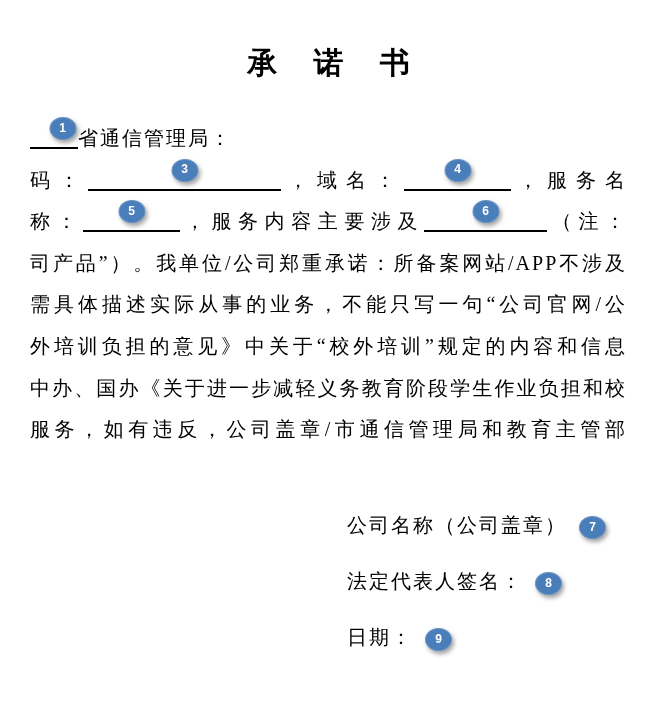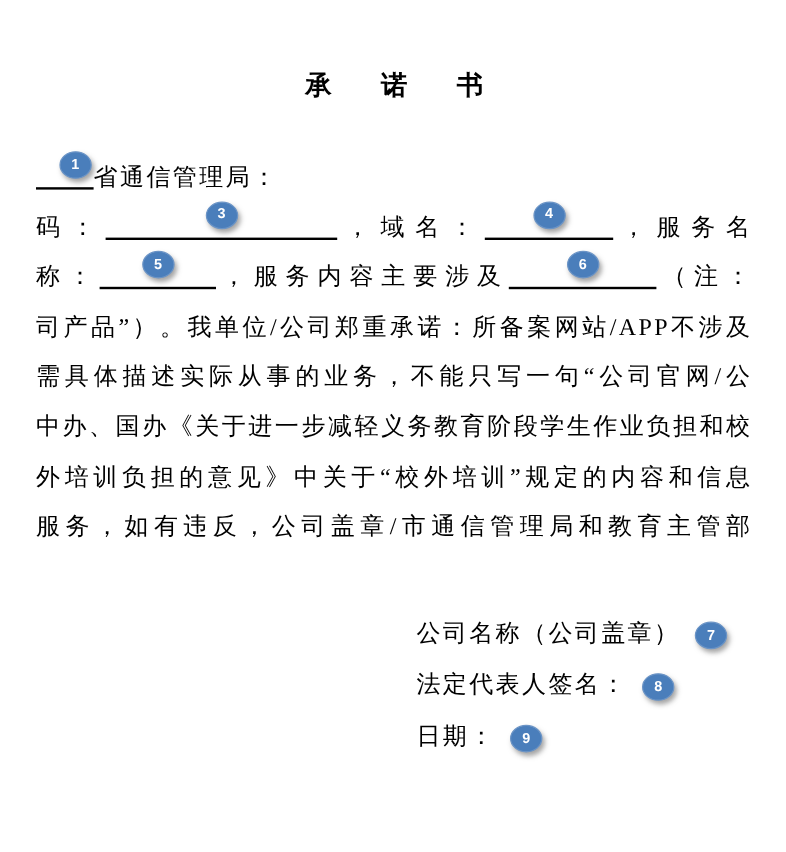--- a/index.html
+++ b/index.html
@@ -2,22 +2,22 @@
 <html><head>
 <meta charset="utf-8">
 <style>
   html,body{margin:0;padding:0;}
   body{
     width:655px;height:710px;background:#ffffff;overflow:hidden;
     font-family:"Liberation Serif","DejaVu Serif",serif;color:#000;
   }
   .page{width:597px;padding:40px 28px 0 30px;}
   .doc-title{
-    margin:16px;text-align:center;font-size:22px;line-height:34px;font-weight:bold;
-    font-family:Liberation Mono, monospace;
+    margin:6px;text-align:center;font-size:30px;line-height:34px;font-weight:bold;
+    font-family:Liberation Sans, sans-serif;
     letter-spacing:14px;padding-left:14px;color:#000;
   }
   .salutation{margin-top:38px;}
   .line{
     font-size:20px;line-height:41.6px;letter-spacing:2px;
     white-space:nowrap;
   }
   .line.jlast{
     white-space:normal;text-align:justify;text-align-last:justify;
   }
@@ -35,38 +35,38 @@
     display:flex;align-items:center;justify-content:center;
     box-shadow:2px 3px 4px rgba(90,90,90,0.55);
     box-sizing:border-box;
   }
   .badge.shift-right{left:68%;}
   .badge.inline{
     position:static;transform:none;display:inline-flex;
     vertical-align:middle;margin-left:12px;
   }
   .signature{margin-top:46px;margin-left:317px;}
-  .sig-row{font-size:20px;line-height:43px;letter-spacing:2px;white-space:nowrap;}
+  .sig-row{font-size:20px;line-height:56px;letter-spacing:2px;white-space:nowrap;}
 </style>
 </head>
 <body>
 
 <div class="page">
 
   <h1 class="doc-title">承  诺  书</h1>
 
   <div class="salutation line"><span class="blank" style="width: 48px;"><span class="badge shift-right">1</span></span>省通信管理局：</div>
 
   <div>
       <div class="line jlast">码：<span class="blank" style="width: 193px;"><span class="badge">3</span></span>，域名：<span class="blank" style="width: 107px;"><span class="badge">4</span></span>，服务名</div>
       <div class="line jlast">称：<span class="blank" style="width: 97px;"><span class="badge">5</span></span>，服务内容主要涉及<span class="blank" style="width: 123px;"><span class="badge">6</span></span>（注：</div>
       <div class="line jlast">司产品”）。我单位/公司郑重承诺：所备案网站/APP不涉及</div>
       <div class="line jlast">需具体描述实际从事的业务，不能只写一句“公司官网/公</div>
+      <div class="line jlast">外培训负担的意见》中关于“校外培训”规定的内容和信息</div>
       <div class="line jlast">中办、国办《关于进一步减轻义务教育阶段学生作业负担和校</div>
-      <div class="line jlast">外培训负担的意见》中关于“校外培训”规定的内容和信息</div>
       <div class="line jlast">服务，如有违反，公司盖章/市通信管理局和教育主管部</div>
     </div>
 
   <div class="signature">
     <div class="sig-row">
       <span>公司名称（公司盖章）</span><span class="badge inline">7</span>
     </div>
     <div class="sig-row">
       <span>法定代表人签名：</span><span class="badge inline">8</span>
     </div>

